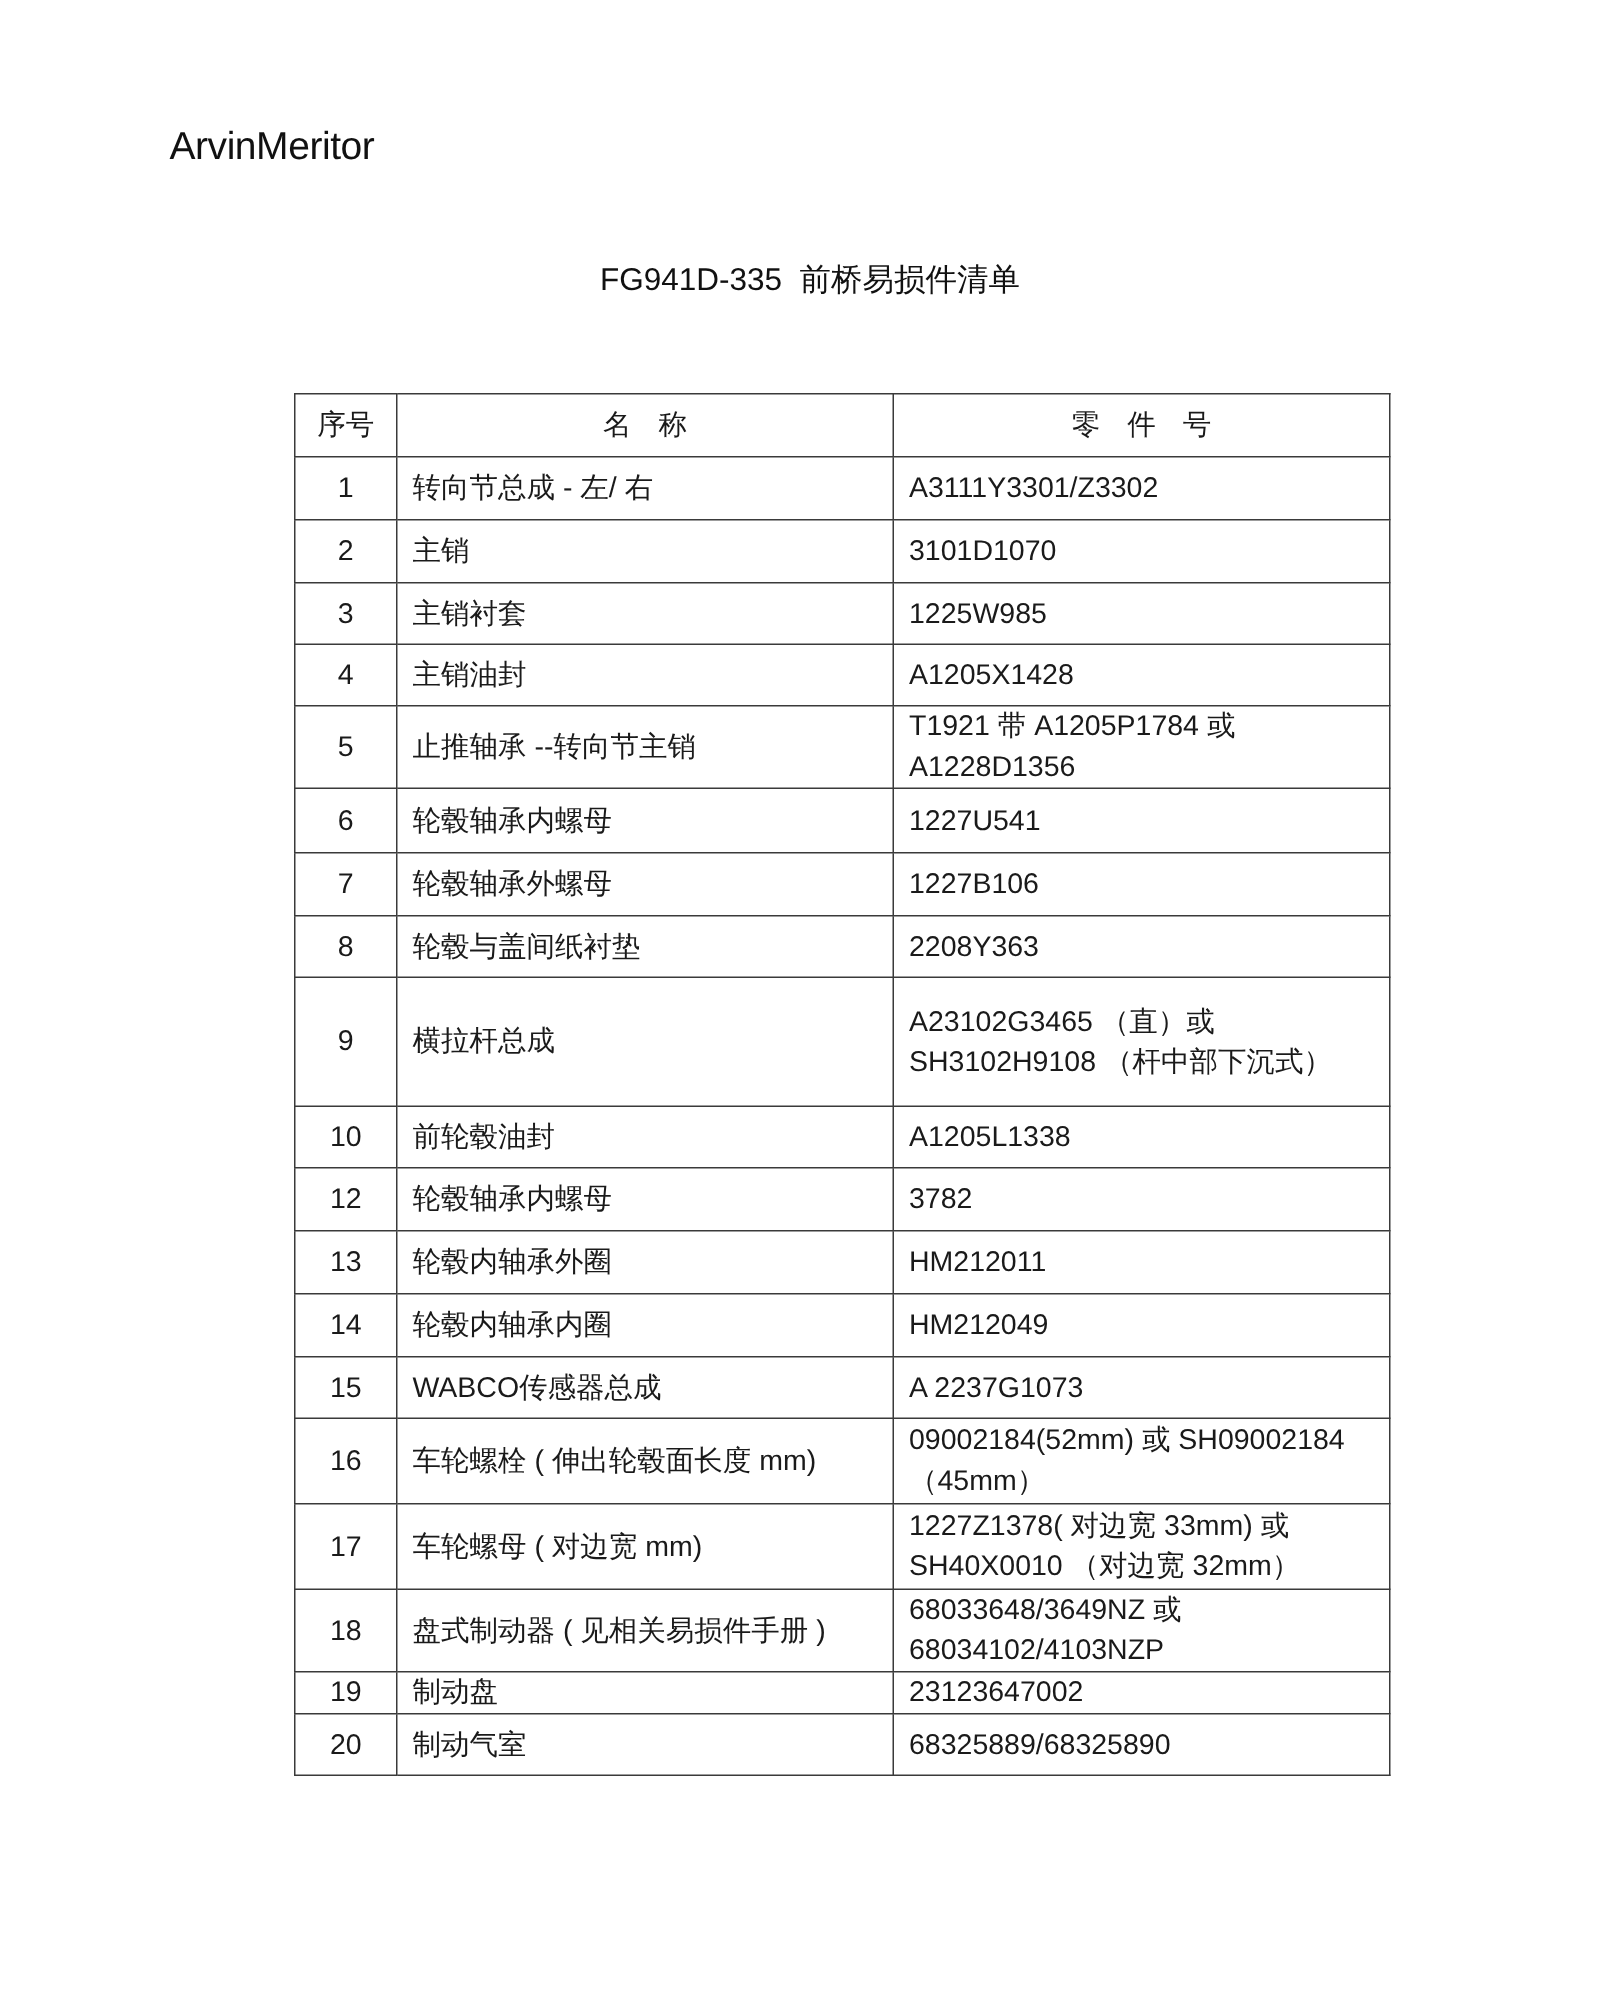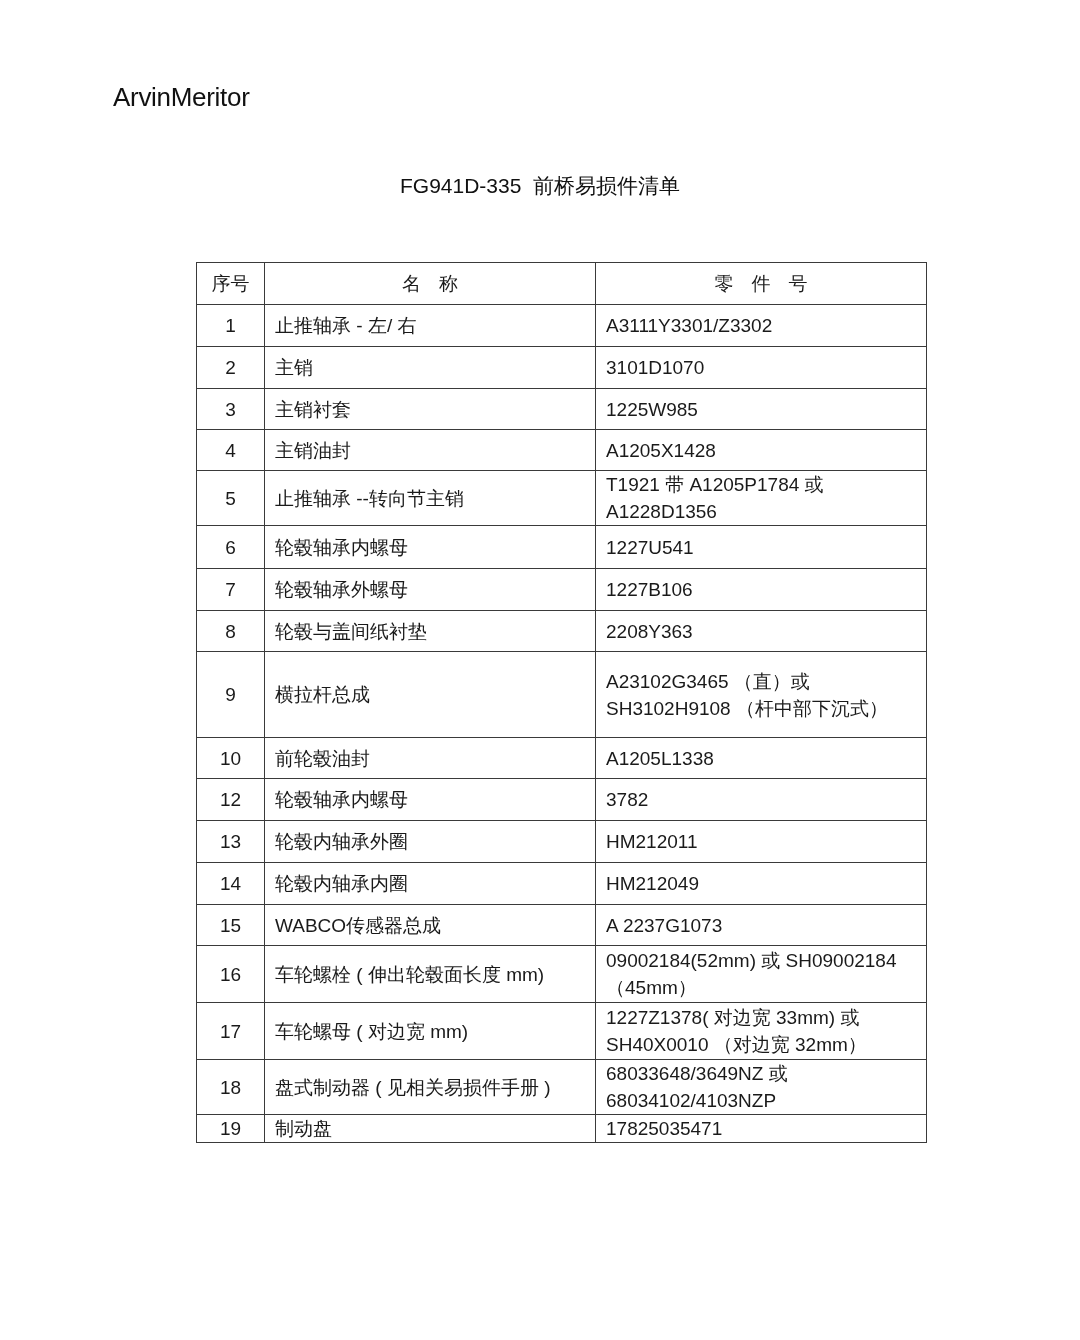--- a/index.html
+++ b/index.html
@@ -48,21 +48,21 @@
   <thead>
     <tr>
       <th class="c-num">序号</th>
       <th><span class="spaced">名称</span></th>
       <th><span class="spaced">零件号</span></th>
     </tr>
   </thead>
   <tbody id="rows">
       <tr style="height: 42px;">
         <td class="c-num">1</td>
-        <td>止推轴承 - 左/ 右</td>
+        <td>转向节总成 - 左/ 右</td>
         <td>A3111Y3301/Z3302</td>
       </tr>
       <tr style="height: 42px;">
         <td class="c-num">2</td>
         <td>主销</td>
         <td>3101D1070</td>
       </tr>
       <tr style="height: 41px;">
         <td class="c-num">3</td>
         <td>主销衬套</td>
@@ -134,16 +134,21 @@
         <td>1227Z1378(    对边宽  33mm) 或 SH40X0010 （对边宽  32mm）</td>
       </tr>
       <tr style="height: 55px; padding-left: 38px;">
         <td class="c-num">18</td>
         <td>盘式制动器 ( 见相关易损件手册  )</td>
         <td>68033648/3649NZ       或 68034102/4103NZP</td>
       </tr>
       <tr style="height: 25px;">
         <td class="c-num">19</td>
         <td>制动盘</td>
-        <td>17825035471</td>
+        <td>23123647002</td>
+      </tr>
+      <tr style="height: 41px;">
+        <td class="c-num">20</td>
+        <td>制动气室</td>
+        <td>68325889/68325890</td>
       </tr>
     </tbody>
 </table>
 
 </body></html>

